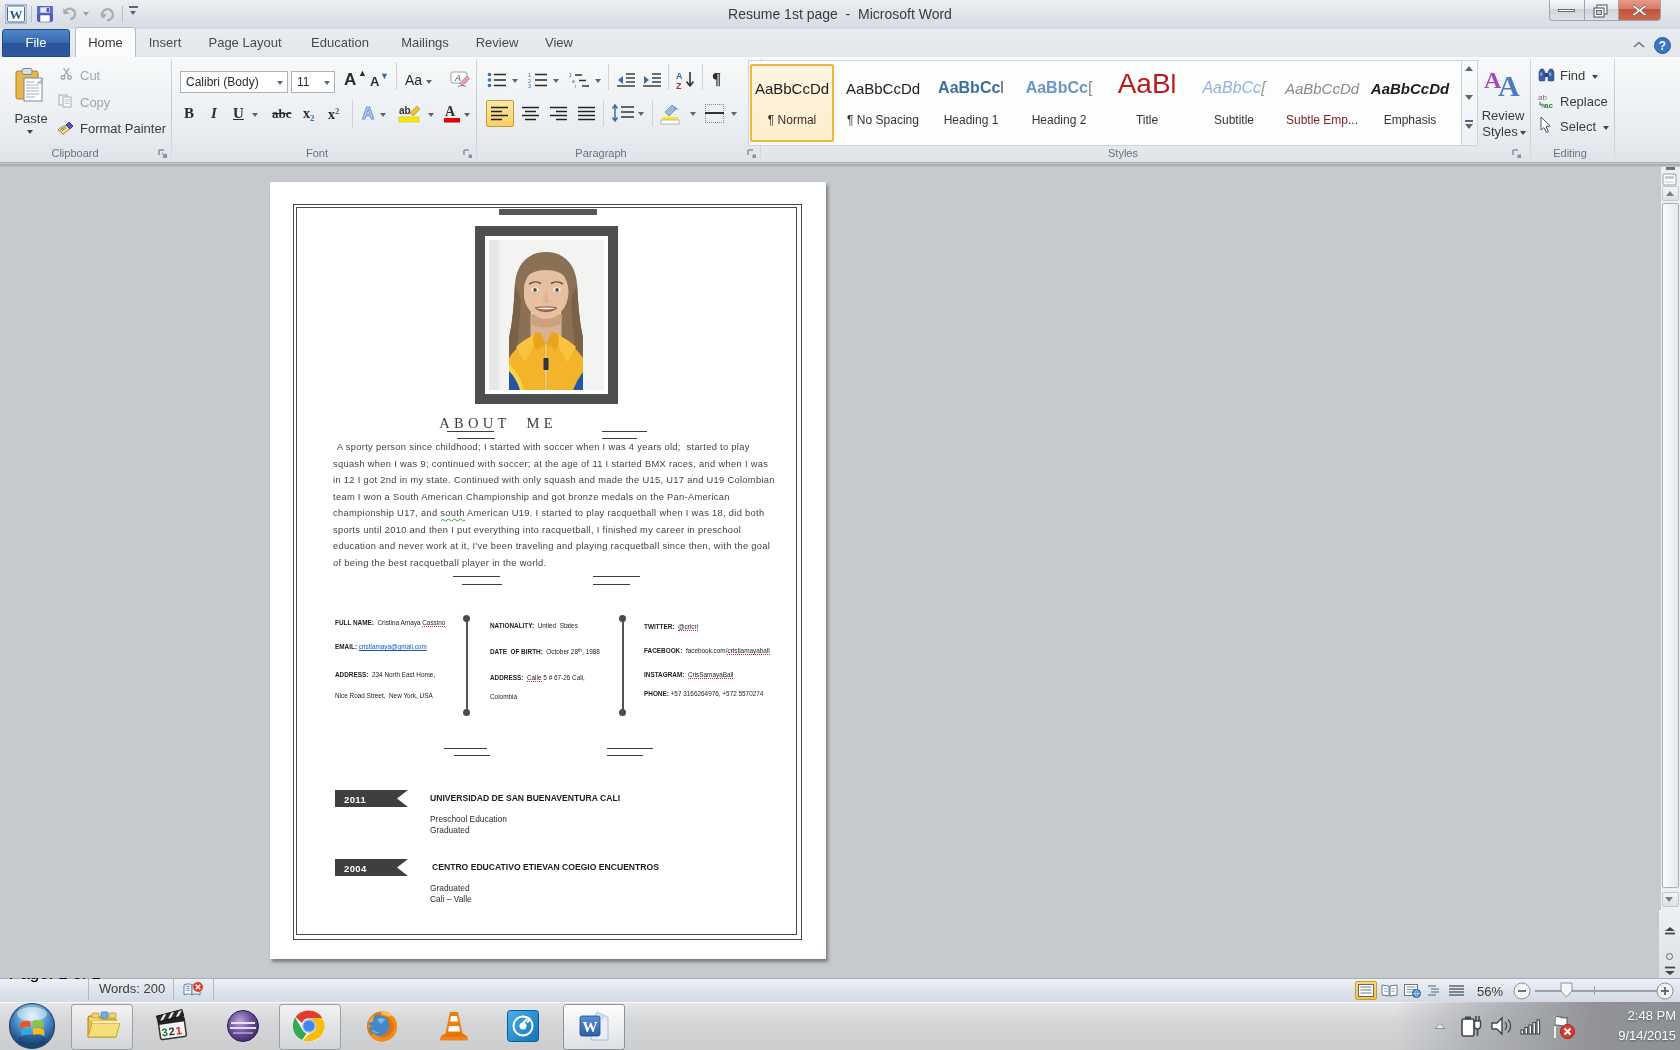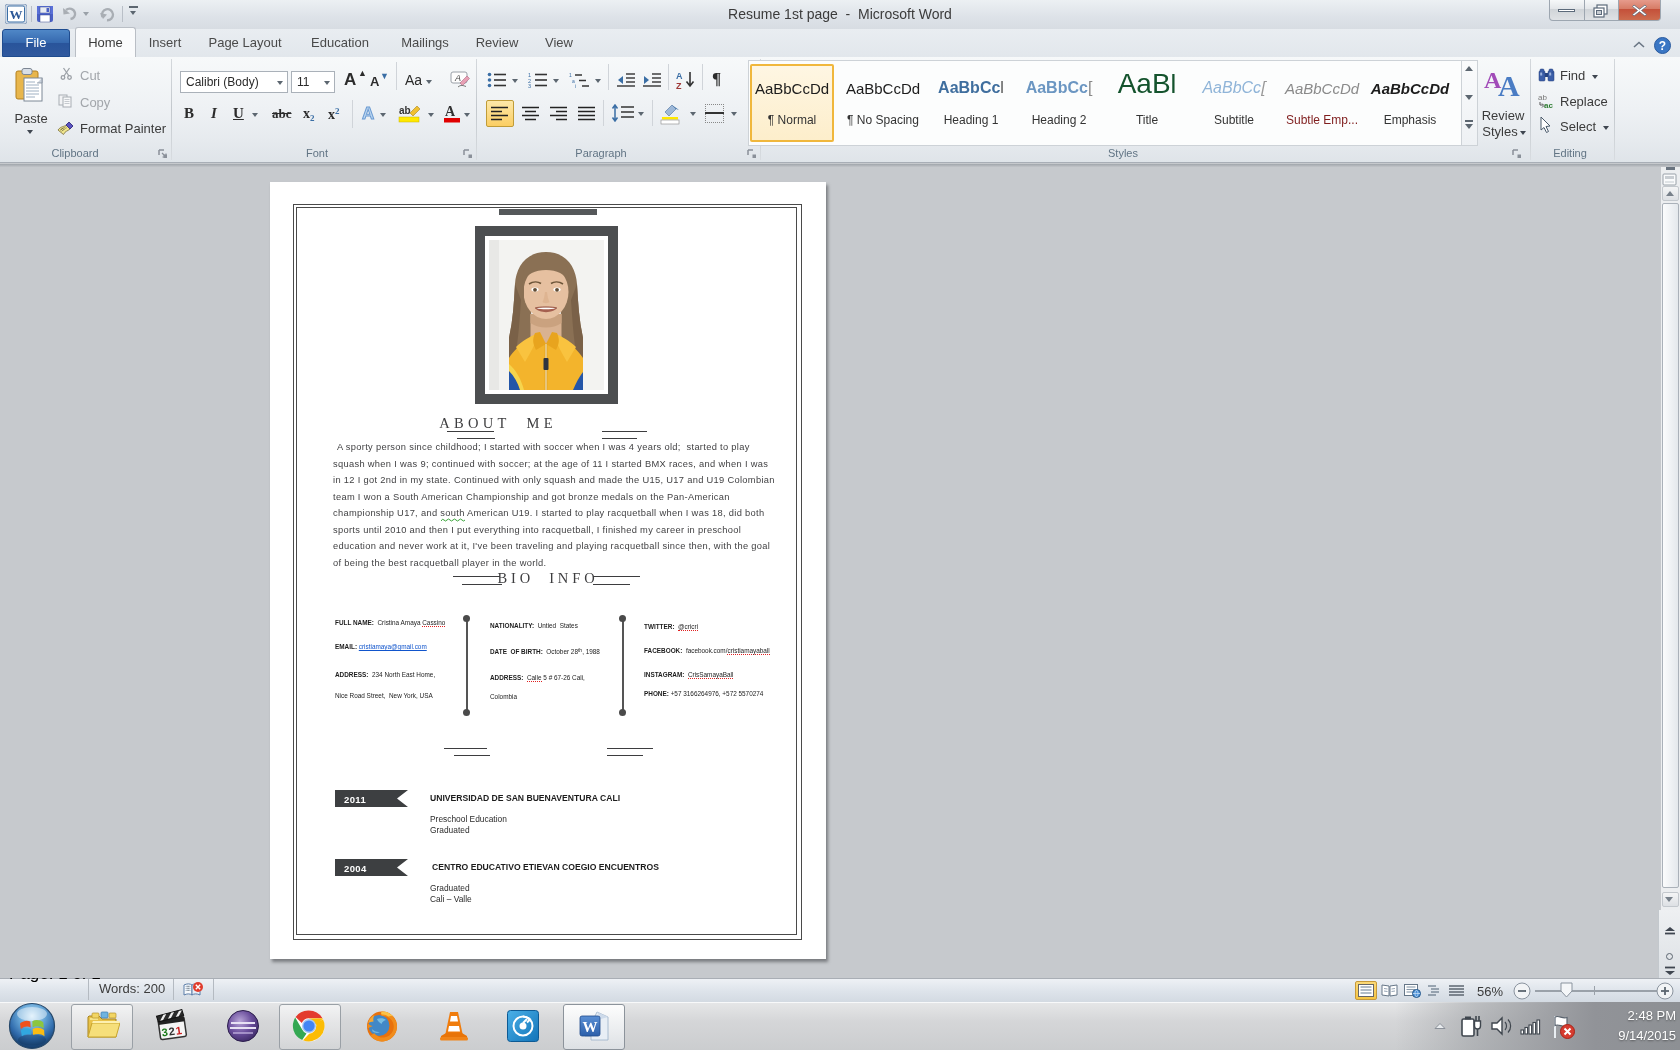--- a/index.html
+++ b/index.html
@@ -349,21 +349,21 @@
   <div class="abs" id="stylegallery"></div>
   <div class="abs stylecard" style="left:750px;border:2px solid #f0b73c;border-radius:2px;background:linear-gradient(#fef6e3,#fdeecb);width:84px;top:64px;height:78px"></div>
   <div class="abs" style="top:80px;left:752px;width:80px;text-align:center;font-size:15px;color:#1c1c1c">AaBbCcDd</div>
   <div class="abs" style="top:113px;left:752px;width:80px;text-align:center;font-size:12px;color:#333">¶ Normal</div>
   <div class="abs" style="top:80px;left:840px;width:86px;text-align:center;font-size:15px;color:#1c1c1c">AaBbCcDd</div>
   <div class="abs" style="top:113px;left:840px;width:86px;text-align:center;font-size:12px;color:#333">¶ No Spacing</div>
   <div class="abs" style="top:79px;left:928px;width:86px;text-align:center;font-size:16px;font-weight:bold;color:#3f6e9e">AaBbCc<span style="font-weight:normal;color:#555">l</span></div>
   <div class="abs" style="top:113px;left:928px;width:86px;text-align:center;font-size:12px;color:#333">Heading 1</div>
   <div class="abs" style="top:79px;left:1016px;width:86px;text-align:center;font-size:16px;font-weight:bold;color:#6b96c2">AaBbCc<span style="font-weight:normal;color:#888">[</span></div>
   <div class="abs" style="top:113px;left:1016px;width:86px;text-align:center;font-size:12px;color:#333">Heading 2</div>
-  <div class="abs" style="top:68px;left:1104px;width:86px;text-align:center;font-size:28px;color:#14532d">AaB<span style="font-size:26px">l</span></div>
+  <div class="abs" style="top:68px;left:1104px;width:86px;text-align:center;font-size:28px;color:#b91c1c">AaB<span style="font-size:26px">l</span></div>
   <div class="abs" style="top:113px;left:1104px;width:86px;text-align:center;font-size:12px;color:#333">Title</div>
   <div class="abs" style="top:79px;left:1190px;width:88px;text-align:center;font-size:16px;font-style:italic;color:#8fb4d8">AaBbCc<span style="color:#999">[</span></div>
   <div class="abs" style="top:113px;left:1190px;width:88px;text-align:center;font-size:12px;color:#333">Subtitle</div>
   <div class="abs" style="top:80px;left:1278px;width:88px;text-align:center;font-size:15px;font-style:italic;color:#8a8a8a">AaBbCcDd</div>
   <div class="abs" style="top:113px;left:1278px;width:88px;text-align:center;font-size:12px;color:#7f1d1d">Subtle Emp...</div>
   <div class="abs" style="top:80px;left:1366px;width:88px;text-align:center;font-size:15px;font-style:italic;font-weight:bold;color:#1c1c1c">AaBbCcDd</div>
   <div class="abs" style="top:113px;left:1366px;width:88px;text-align:center;font-size:12px;color:#333">Emphasis</div>
 
   <div class="abs" style="top:60px;left:1462px;width:16px;height:86px;border:1px solid #cdd2d7;border-left:none;background:linear-gradient(#fafbfc,#eef1f4)"></div>
   <div class="abs" style="top:66px;left:1465px;width:0;height:0;border-left:4px solid transparent;border-right:4px solid transparent;border-bottom:5px solid #5c6670"></div>
@@ -512,21 +512,20 @@
       <div class="abs ptx" style="top:293px;left:63px">in 12 I got 2nd in my state. Continued with only squash and made the U15, U17 and U19 Colombian</div>
       <div class="abs ptx" style="top:309.5px;left:63px">team I won a South American Championship and got bronze medals on the Pan-American</div>
       <div class="abs ptx" style="top:326px;left:63px">championship U17, and south American U19. I started to play racquetball when I was 18, did both</div>
       <div class="abs ptx" style="top:342.5px;left:63px">sports until 2010 and then I put everything into racquetball, I finished my career in preschool</div>
       <div class="abs ptx" style="top:359px;left:63px">education and never work at it, I've been traveling and playing racquetball since then, with the goal</div>
       <div class="abs ptx" style="top:375.5px;left:63px">of being the best racquetball player in the world.</div>
       <svg class="abs" style="top:336px;left:171px" width="26" height="4" viewBox="0 0 26 4">
           <path d="M0 3 Q1.5 0 3 2 T6 2 T9 2 T12 2 T15 2 T18 2 T21 2 T24 2" fill="none" stroke="#3aa53a" stroke-width="1"></path>
         </svg>
 
-      <div class="abs hdr" style="top:388px;left:0;width:556px;letter-spacing:3.9px">BIO&nbsp; INFO</div>
       <div class="abs hl" style="top:394px;left:183px;width:47px"></div>
       <div class="abs hl" style="top:402px;left:192px;width:40px"></div>
       <div class="abs hl" style="top:394px;left:323px;width:47px"></div>
       <div class="abs hl" style="top:402px;left:323px;width:37px"></div>
 
       <div class="abs bio" style="top:437px;left:65px"><b>FULL NAME:</b>&nbsp; Cristina Amaya <span class="sqr">Cassino</span></div>
       <div class="abs bio" style="top:461px;left:65px"><b>EMAIL:</b> <span style="color:#1155cc;text-decoration:underline">cristiamaya@gmail.com</span></div>
       <div class="abs bio" style="top:489px;left:65px"><b>ADDRESS:</b>&nbsp; 234 North East Home,</div>
       <div class="abs bio" style="top:510px;left:65px">Nice Road Street,&nbsp; New York, USA</div>
       <div class="abs bio" style="top:440px;left:220px"><b>NATIONALITY:</b>&nbsp; Untied&nbsp; States</div>

